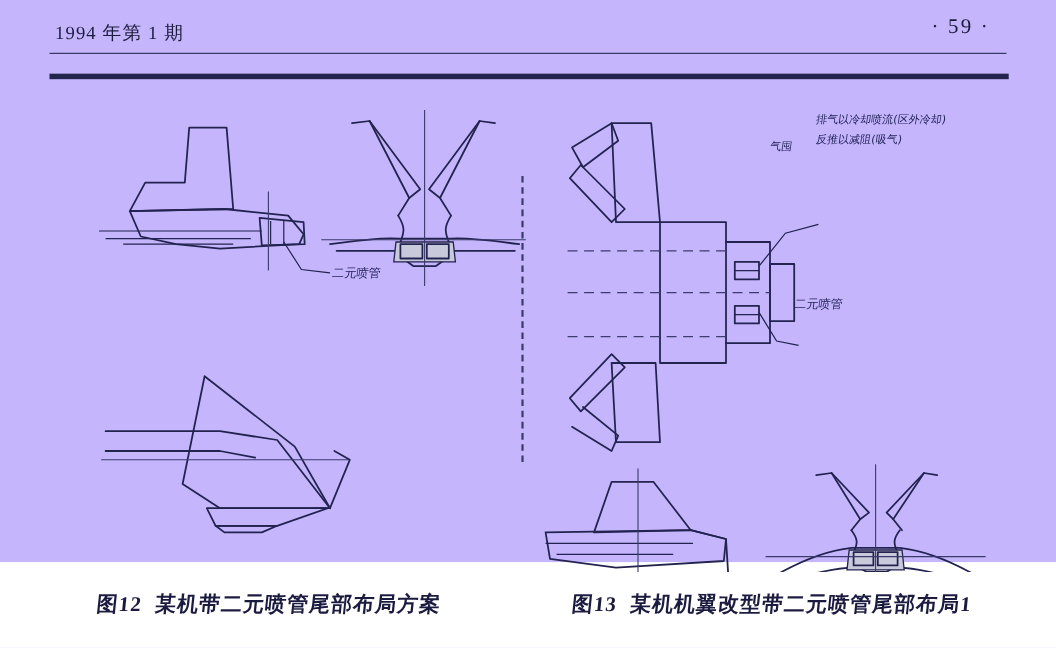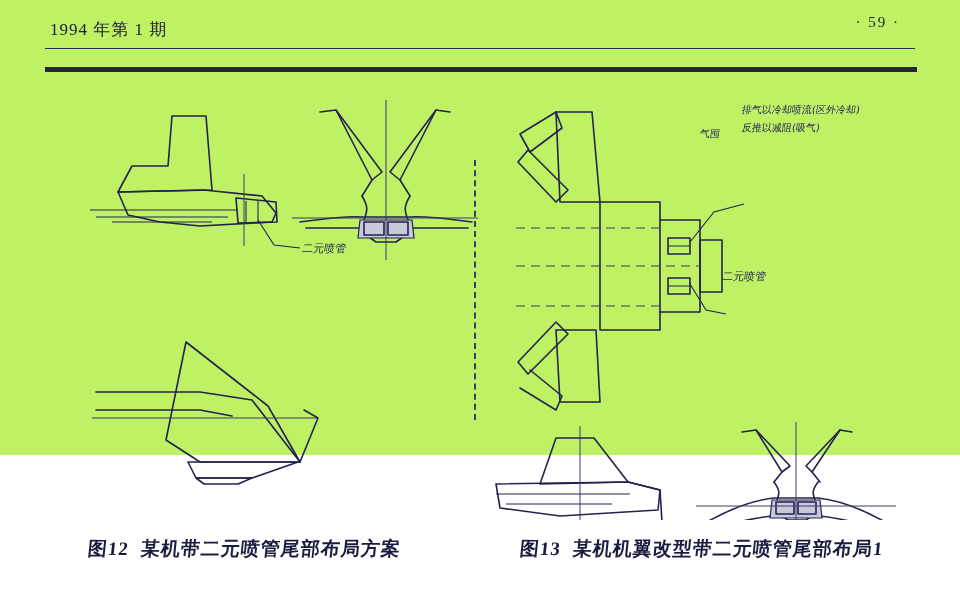--- a/index.html
+++ b/index.html
@@ -9,22 +9,22 @@
   body {
     width: 960px;
     height: 589px;
     background: #ffffff;
     font-family: "Liberation Serif", serif;
     overflow: hidden;
   }
   .page {
     position: relative;
     width: 960px;
-    height: 455px;
-    background: #bef264;
+    height: 511px;
+    background: #c4b5fd;
   }
 
   
   .header {
     position: absolute;
     top: 12px;
     left: 0;
     width: 960px;
     height: 40px;
   }
@@ -35,21 +35,21 @@
     font-size: 17px;
     color: #1b1b3a;
     font-family: "Liberation Serif", serif;
     letter-spacing: 1px;
     white-space: nowrap;
   }
   .header-right {
     position: absolute;
     right: 60px;
     top: 2px;
-    font-size: 15px;
+    font-size: 19px;
     color: #1b1b3a;
     letter-spacing: 2px;
     white-space: nowrap;
   }
   .rule-thin {
     position: absolute;
     left: 45px;
     top: 36px;
     width: 870px;
     height: 1px;

